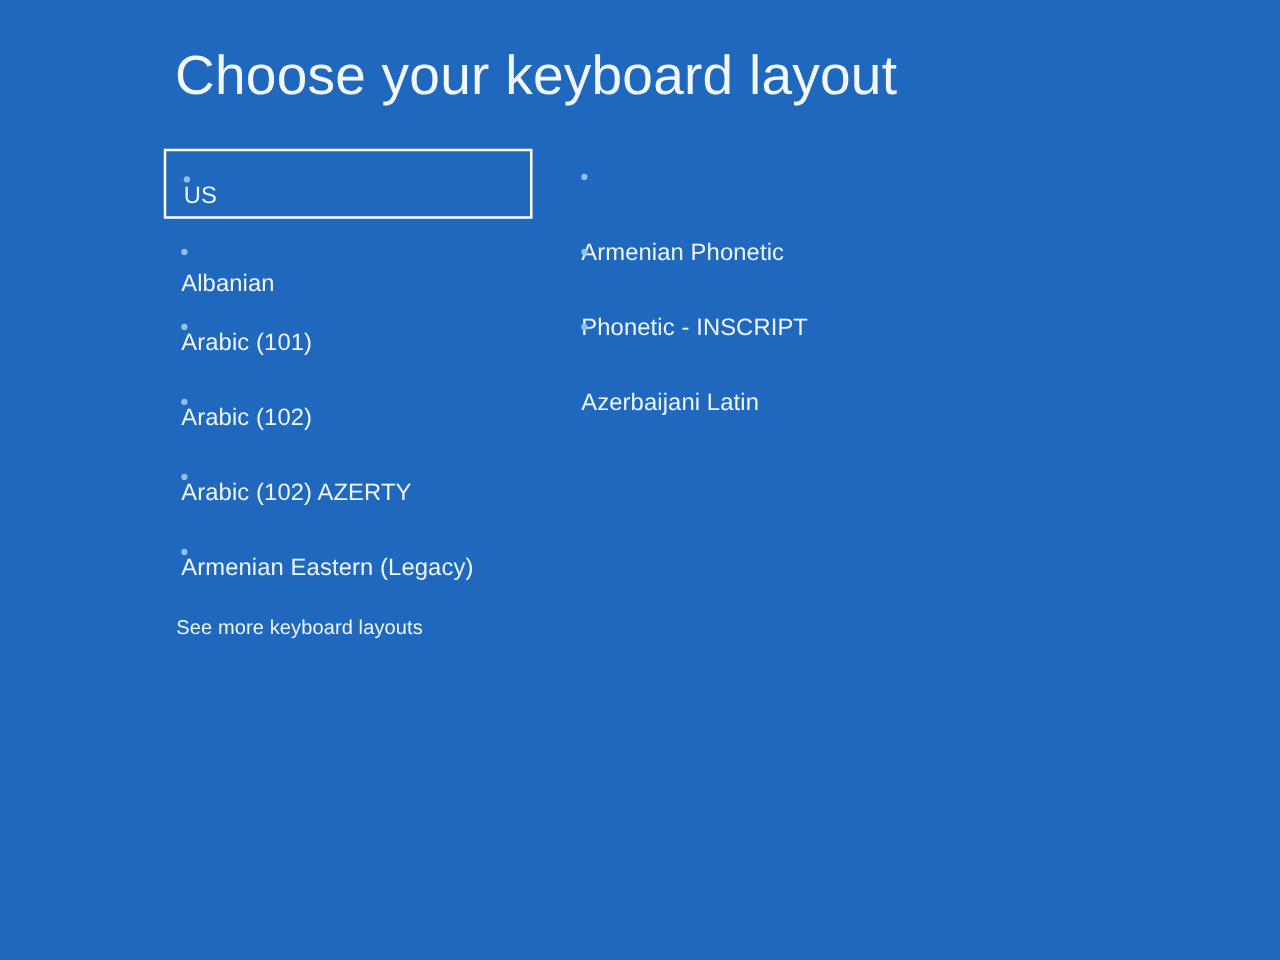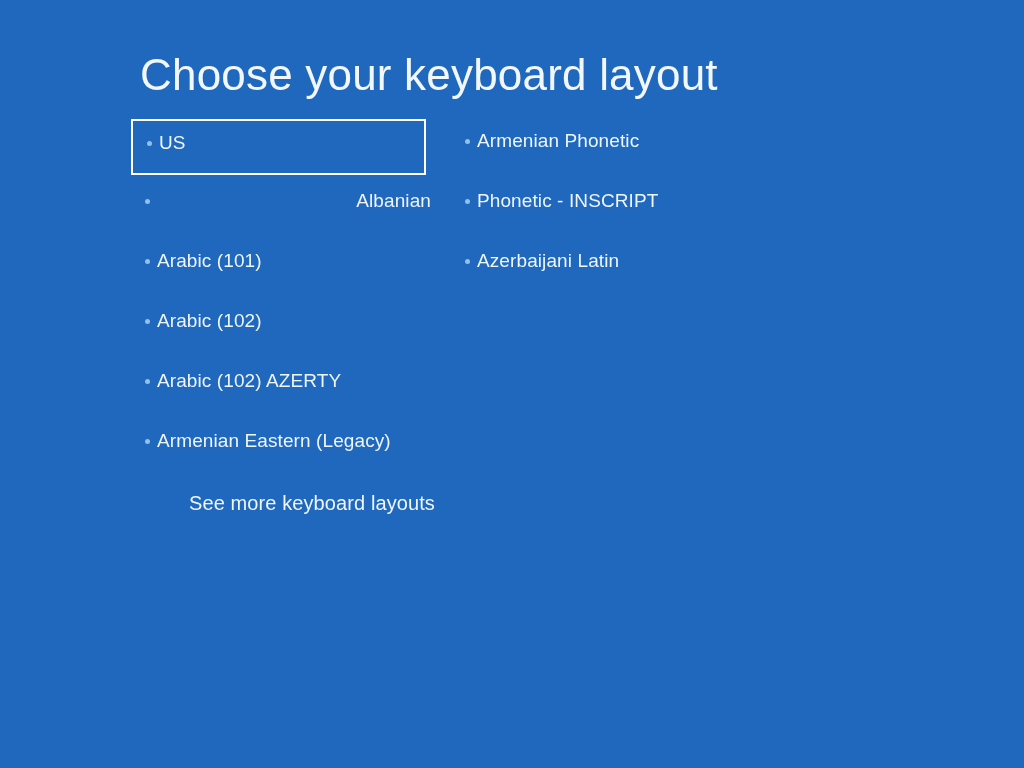--- a/index.html
+++ b/index.html
@@ -27,41 +27,41 @@
   #page-title {
     position: absolute;
     left: 140px;
     top: 36px;
     font-size: 44px;
     font-weight: 300;
     letter-spacing: 0.2px;
     color: #f2f7fc;
     white-space: nowrap;
     line-height: 1.15;
-    margin-top: 14px;
   }
 
   
   .layout-column {
     position: absolute;
     top: 119px;
   }
   #column-left  { left: 131px; width: 300px; }
   #column-right { left: 451px; width: 330px; }
 
   
   .layout-item {
     position: relative;
     height: 60px;
     display: flex;
     align-items: flex-start;
     box-sizing: border-box;
+    flex-direction: column;
   }
   #column-left .layout-item  { padding: 11px 0 0 14px; }
-  #column-right .layout-item { padding: 11px 0 0 14px; }
+  #column-right .layout-item { padding: 11px 0 0 14px; gap: 48px; }
 
   .bullet {
     flex: 0 0 auto;
     width: 5px;
     height: 5px;
     border-radius: 50%;
     background: #93c0e6;
     margin-top: 9px;
     margin-right: 7px;
   }
@@ -86,28 +86,27 @@
   .layout-item.selected + .layout-item {
     margin-top: 4px;
     justify-content: space-between;
   }
 
   
   #see-more-link {
     position: absolute;
     left: 141px;
     top: 492px;
-    font-size: 20px;
+    font-size: 16px;
     font-weight: 400;
     color: #eef5fb;
     line-height: 22px;
     white-space: nowrap;
     letter-spacing: 0.1px;
     cursor: pointer;
-    margin-left: 48px;
   }
 </style>
 </head>
 <body>
 
 <div id="screen">
 
   <div id="page-title">Choose your keyboard layout</div>
 
   <div id="column-left" class="layout-column">

